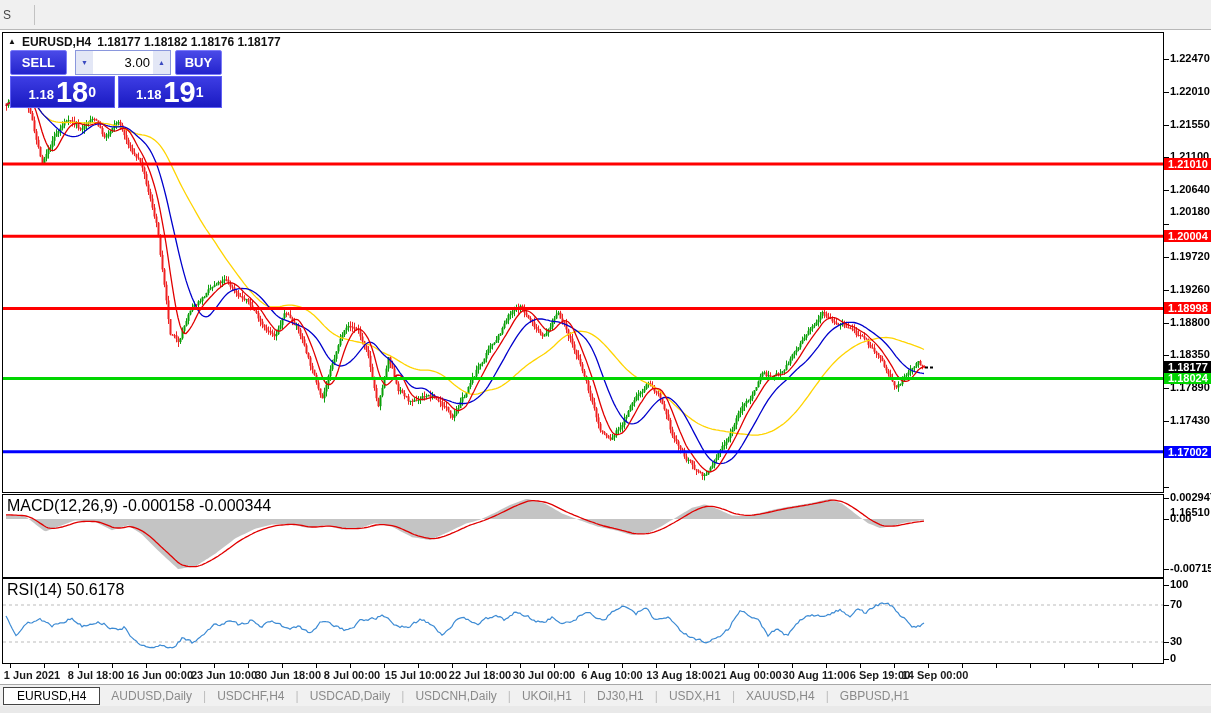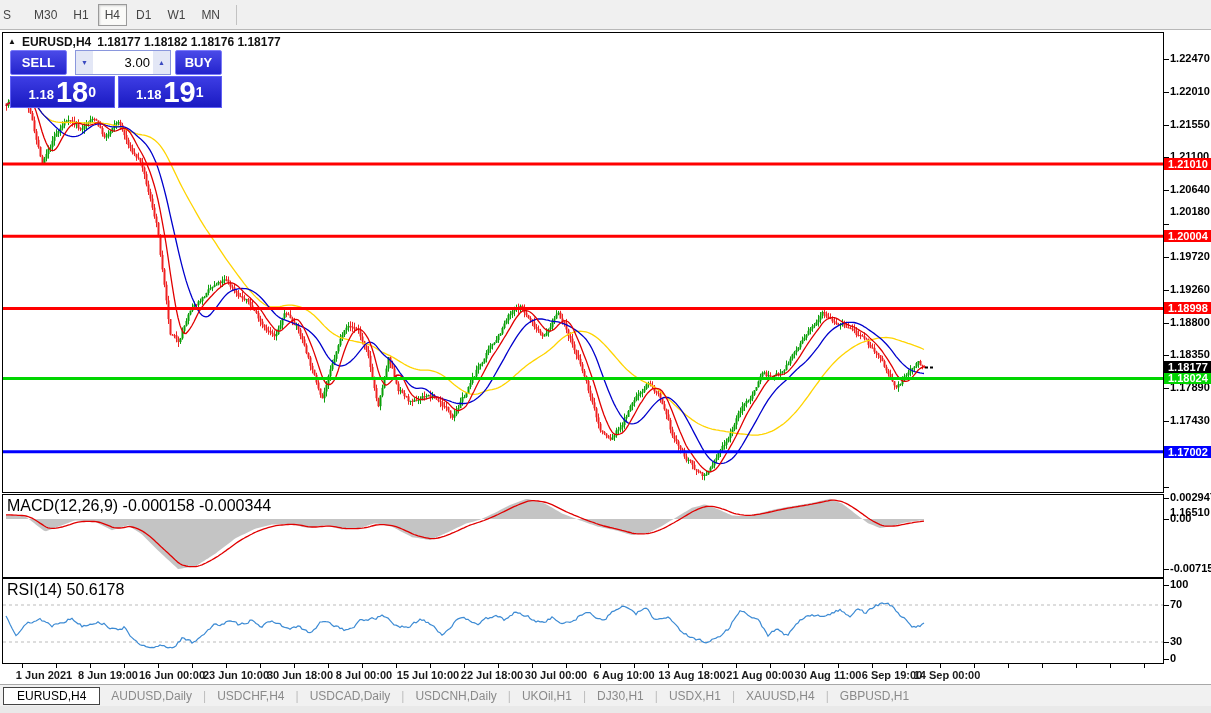--- a/index.html
+++ b/index.html
@@ -38,48 +38,40 @@
   .pricebox+.pricebox{margin-left:3px;}
   .pb-small{font-size:13px;margin-right:2px;line-height:20px;}
   .pb-big{font-size:29px;line-height:26px;font-weight:bold;}
   .pb-sup{font-size:14px;line-height:30px;align-self:flex-start;}
   
   .price-axis{position:absolute;left:1164px;top:0;width:47px;height:634px;}
   .ptick{position:absolute;left:0;width:5px;height:1px;background:#000;}
   .plabel{position:absolute;left:6px;font-size:11px;font-weight:bold;color:#000;white-space:nowrap;}
   .pbox{position:absolute;left:0;width:47px;height:12px;font-size:11px;font-weight:bold;color:#fff;
         line-height:12px;padding-left:4px;z-index:5;}
-  .date-axis{position:absolute;left:14px;top:634px;width:1162px;height:20px;}
+  .date-axis{position:absolute;left:2px;top:634px;width:1162px;height:20px;}
   .dtick{position:absolute;top:0;width:1px;height:4px;background:#000;}
   .dlabel{position:absolute;top:5px;font-size:11px;font-weight:bold;color:#1a1a1a;transform:translateX(-50%);white-space:nowrap;}
   .indlabel{position:absolute;font-size:16px;color:#000;z-index:10;}
   
   .tabs{position:absolute;left:0;top:684px;width:1211px;height:22px;background:#f1f1f1;
         border-top:1px solid #a8a8a8;display:flex;align-items:center;font-size:12px;}
   .tab-active{background:#fff;border:1px solid #444;color:#000;padding:1px 13px;margin-left:3px;}
   .tab{color:#8a8a8a;padding:1px 11px;cursor:pointer;white-space:nowrap;}
   .tab-sep{color:#bdbdbd;}
   .bottomstrip{position:absolute;left:0;top:706px;width:1211px;height:7px;background:#e9e9e9;}
 </style>
 </head>
 <body>
 
 <div class="screen">
 
   <div class="toolbar">
     <span class="tf partial">S</span>
     <span style="width:12px"></span>
-    <div id="tfButtons" style="display:flex;align-items:center;">
-        <span class="tf">M30</span>
-        <span class="tf">H1</span>
-        <span class="tf active">H4</span>
-        <span class="tf">D1</span>
-        <span class="tf">W1</span>
-        <span class="tf">MN</span>
-      </div>
     <div class="tb-sep"></div>
   </div>
 
   <div class="chartwin">
 
     <div class="pane pane-main">
       <svg id="svgMain" width="1160" height="459" viewBox="3 33 1160 459" preserveAspectRatio="none">
           <line x1="6.5" y1="103.22922431430848" x2="6.5" y2="110.69853745786335" stroke="#ee2222" stroke-width="1"></line>
           <rect x="5.5" y="103.54079999999988" width="2" height="2.24506435414321" fill="#ee2222"></rect>
           <line x1="8.5" y1="99.29793699554376" x2="8.5" y2="107.82515181901715" stroke="#0aa00a" stroke-width="1"></line>
@@ -1132,21 +1124,21 @@
         <div class="dtick" style="left: 858px;"></div>
         <div class="dtick" style="left: 892px;"></div>
         <div class="dtick" style="left: 926px;"></div>
         <div class="dtick" style="left: 960px;"></div>
         <div class="dtick" style="left: 994px;"></div>
         <div class="dtick" style="left: 1028px;"></div>
         <div class="dtick" style="left: 1062px;"></div>
         <div class="dtick" style="left: 1096px;"></div>
         <div class="dtick" style="left: 1130px;"></div>
         <div class="dlabel" style="left: 30px;">1 Jun 2021</div>
-        <div class="dlabel" style="left: 94px;">8 Jun 19:00</div>
+        <div class="dlabel" style="left: 94px;">8 Jul 18:00</div>
         <div class="dlabel" style="left: 158px;">16 Jun 00:00</div>
         <div class="dlabel" style="left: 222px;">23 Jun 10:00</div>
         <div class="dlabel" style="left: 286px;">30 Jun 18:00</div>
         <div class="dlabel" style="left: 350px;">8 Jul 00:00</div>
         <div class="dlabel" style="left: 414px;">15 Jul 10:00</div>
         <div class="dlabel" style="left: 478px;">22 Jul 18:00</div>
         <div class="dlabel" style="left: 542px;">30 Jul 00:00</div>
         <div class="dlabel" style="left: 610px;">6 Aug 10:00</div>
         <div class="dlabel" style="left: 678px;">13 Aug 18:00</div>
         <div class="dlabel" style="left: 746px;">21 Aug 00:00</div>

